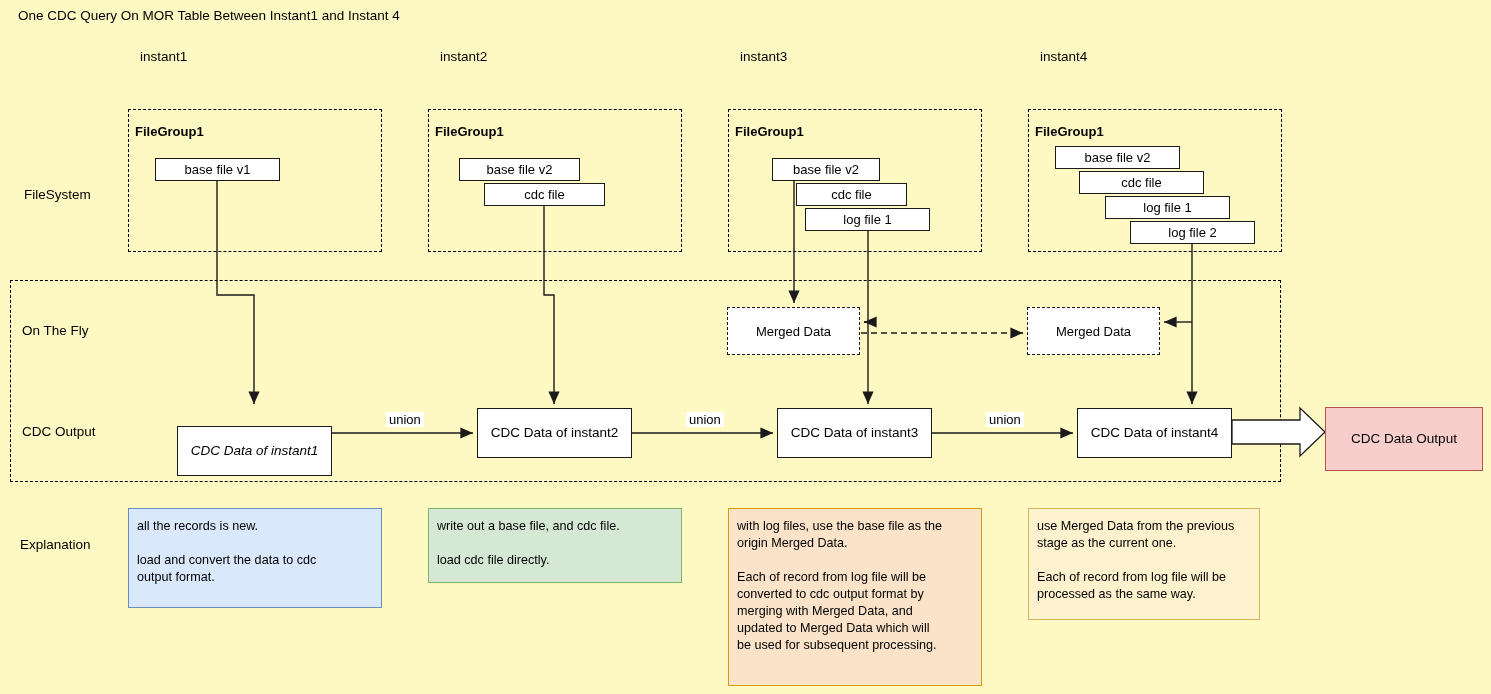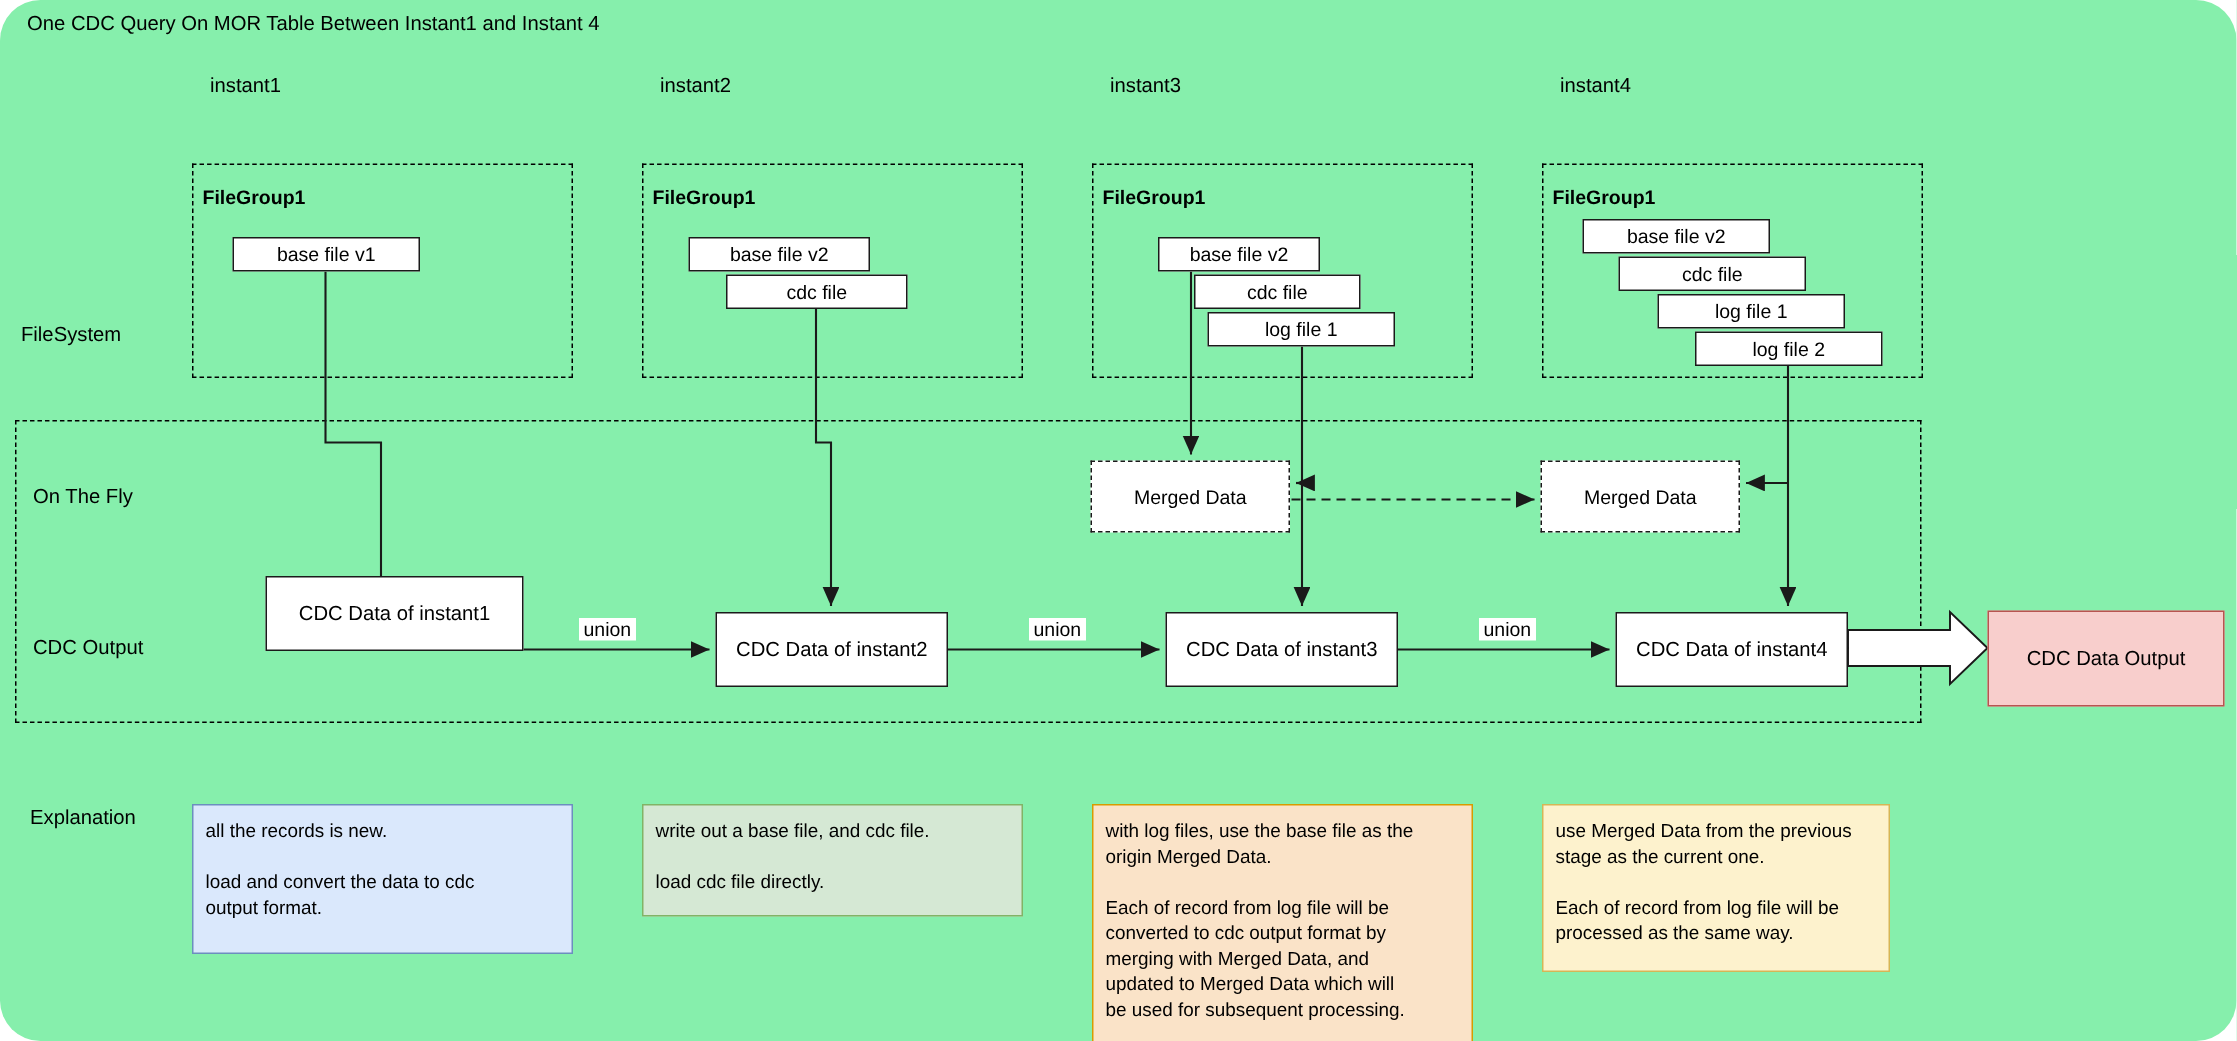--- a/index.html
+++ b/index.html
@@ -9,22 +9,21 @@
   }
   body {
     font-family: "Liberation Sans", sans-serif;
     color: #000000;
   }
   #stage {
     position: relative;
     width: 1491px;
     height: 694px;
     overflow: hidden;
-    background: #86efac;
-    border-radius: 27px;
+    background: #fef9c3;
   }
   .abs { position: absolute; }
 
   
   .title {
     left: 18px; top: 8px;
     font-size: 13.5px;
     line-height: 16px;
     white-space: nowrap;
   }
@@ -125,21 +124,20 @@
     z-index: 7;
   }
 
   
   .expl {
     box-sizing: border-box;
     font-size: 12.6px;
     line-height: 17px;
     padding: 9px 8px 1px 8px;
     white-space: pre-wrap;
-    margin-top: 28px;
   }
 
   
   #wires {
     position: absolute;
     left: 0; top: 0;
     width: 1491px; height: 694px;
     pointer-events: none;
     z-index: 3;
   }
@@ -156,21 +154,21 @@
 
 <div id="stage">
 
   <div class="abs title">One CDC Query On MOR Table Between Instant1 and Instant 4</div>
 
   <div class="abs col-head" style="left:140px; top:49px;">instant1</div>
   <div class="abs col-head" style="left:440px; top:49px;">instant2</div>
   <div class="abs col-head" style="left:740px; top:49px;">instant3</div>
   <div class="abs col-head" style="left:1040px; top:49px;">instant4</div>
 
-  <div class="abs row-label" style="left:14px; top:187px;margin-top:28px;">FileSystem</div>
+  <div class="abs row-label" style="left:24px; top:187px;">FileSystem</div>
   <div class="abs row-label" style="left:22px; top:323px;">On The Fly</div>
   <div class="abs row-label" style="left:22px; top:424px;">CDC Output</div>
   <div class="abs row-label" style="left:20px; top:537px;">Explanation</div>
 
   <div class="abs outer-container" style="left:10px; top:280px; width:1271px; height:202px;"></div>
 
   <div class="abs filegroup" style="left:128px; top:109px; width:254px; height:143px;">
     <div class="filegroup-label">FileGroup1</div>
   </div>
   <div class="abs filebox" style="left:155px; top:158px; width:125px; height:23px;">base file v1</div>
@@ -192,21 +190,21 @@
     <div class="filegroup-label">FileGroup1</div>
   </div>
   <div class="abs filebox" style="left:1055px; top:146px; width:125px; height:23px;">base file v2</div>
   <div class="abs filebox" style="left:1079px; top:171px; width:125px; height:23px;">cdc file</div>
   <div class="abs filebox" style="left:1105px; top:196px; width:125px; height:23px;">log file 1</div>
   <div class="abs filebox" style="left:1130px; top:221px; width:125px; height:23px;">log file 2</div>
 
   <div class="abs merged" style="left:727px; top:307px; width:133px; height:48px;">Merged Data</div>
   <div class="abs merged" style="left:1027px; top:307px; width:133px; height:48px;">Merged Data</div>
 
-  <div class="abs cdcbox" style="left:177px; top:384px; width:172px; height:50px;">CDC Data of instant1</div>
+  <div class="abs cdcbox" style="left:177px; top:426px; width:155px; height:50px;font-style:italic;">CDC Data of instant1</div>
   <div class="abs cdcbox" style="left:477px; top:408px; width:155px; height:50px;">CDC Data of instant2</div>
   <div class="abs cdcbox" style="left:777px; top:408px; width:155px; height:50px;">CDC Data of instant3</div>
   <div class="abs cdcbox" style="left:1077px; top:408px; width:155px; height:50px;">CDC Data of instant4</div>
 
   <div class="abs union-lbl" style="left:386px; top:412px;">union</div>
   <div class="abs union-lbl" style="left:686px; top:412px;">union</div>
   <div class="abs union-lbl" style="left:986px; top:412px;">union</div>
 
   <div class="abs outbox" id="outbox" style="left: 1325px; top: 407px; width: 158px; height: 64px; background: rgb(248, 206, 204); border: 1.3px solid rgb(184, 84, 80);">CDC Data Output</div>
 

